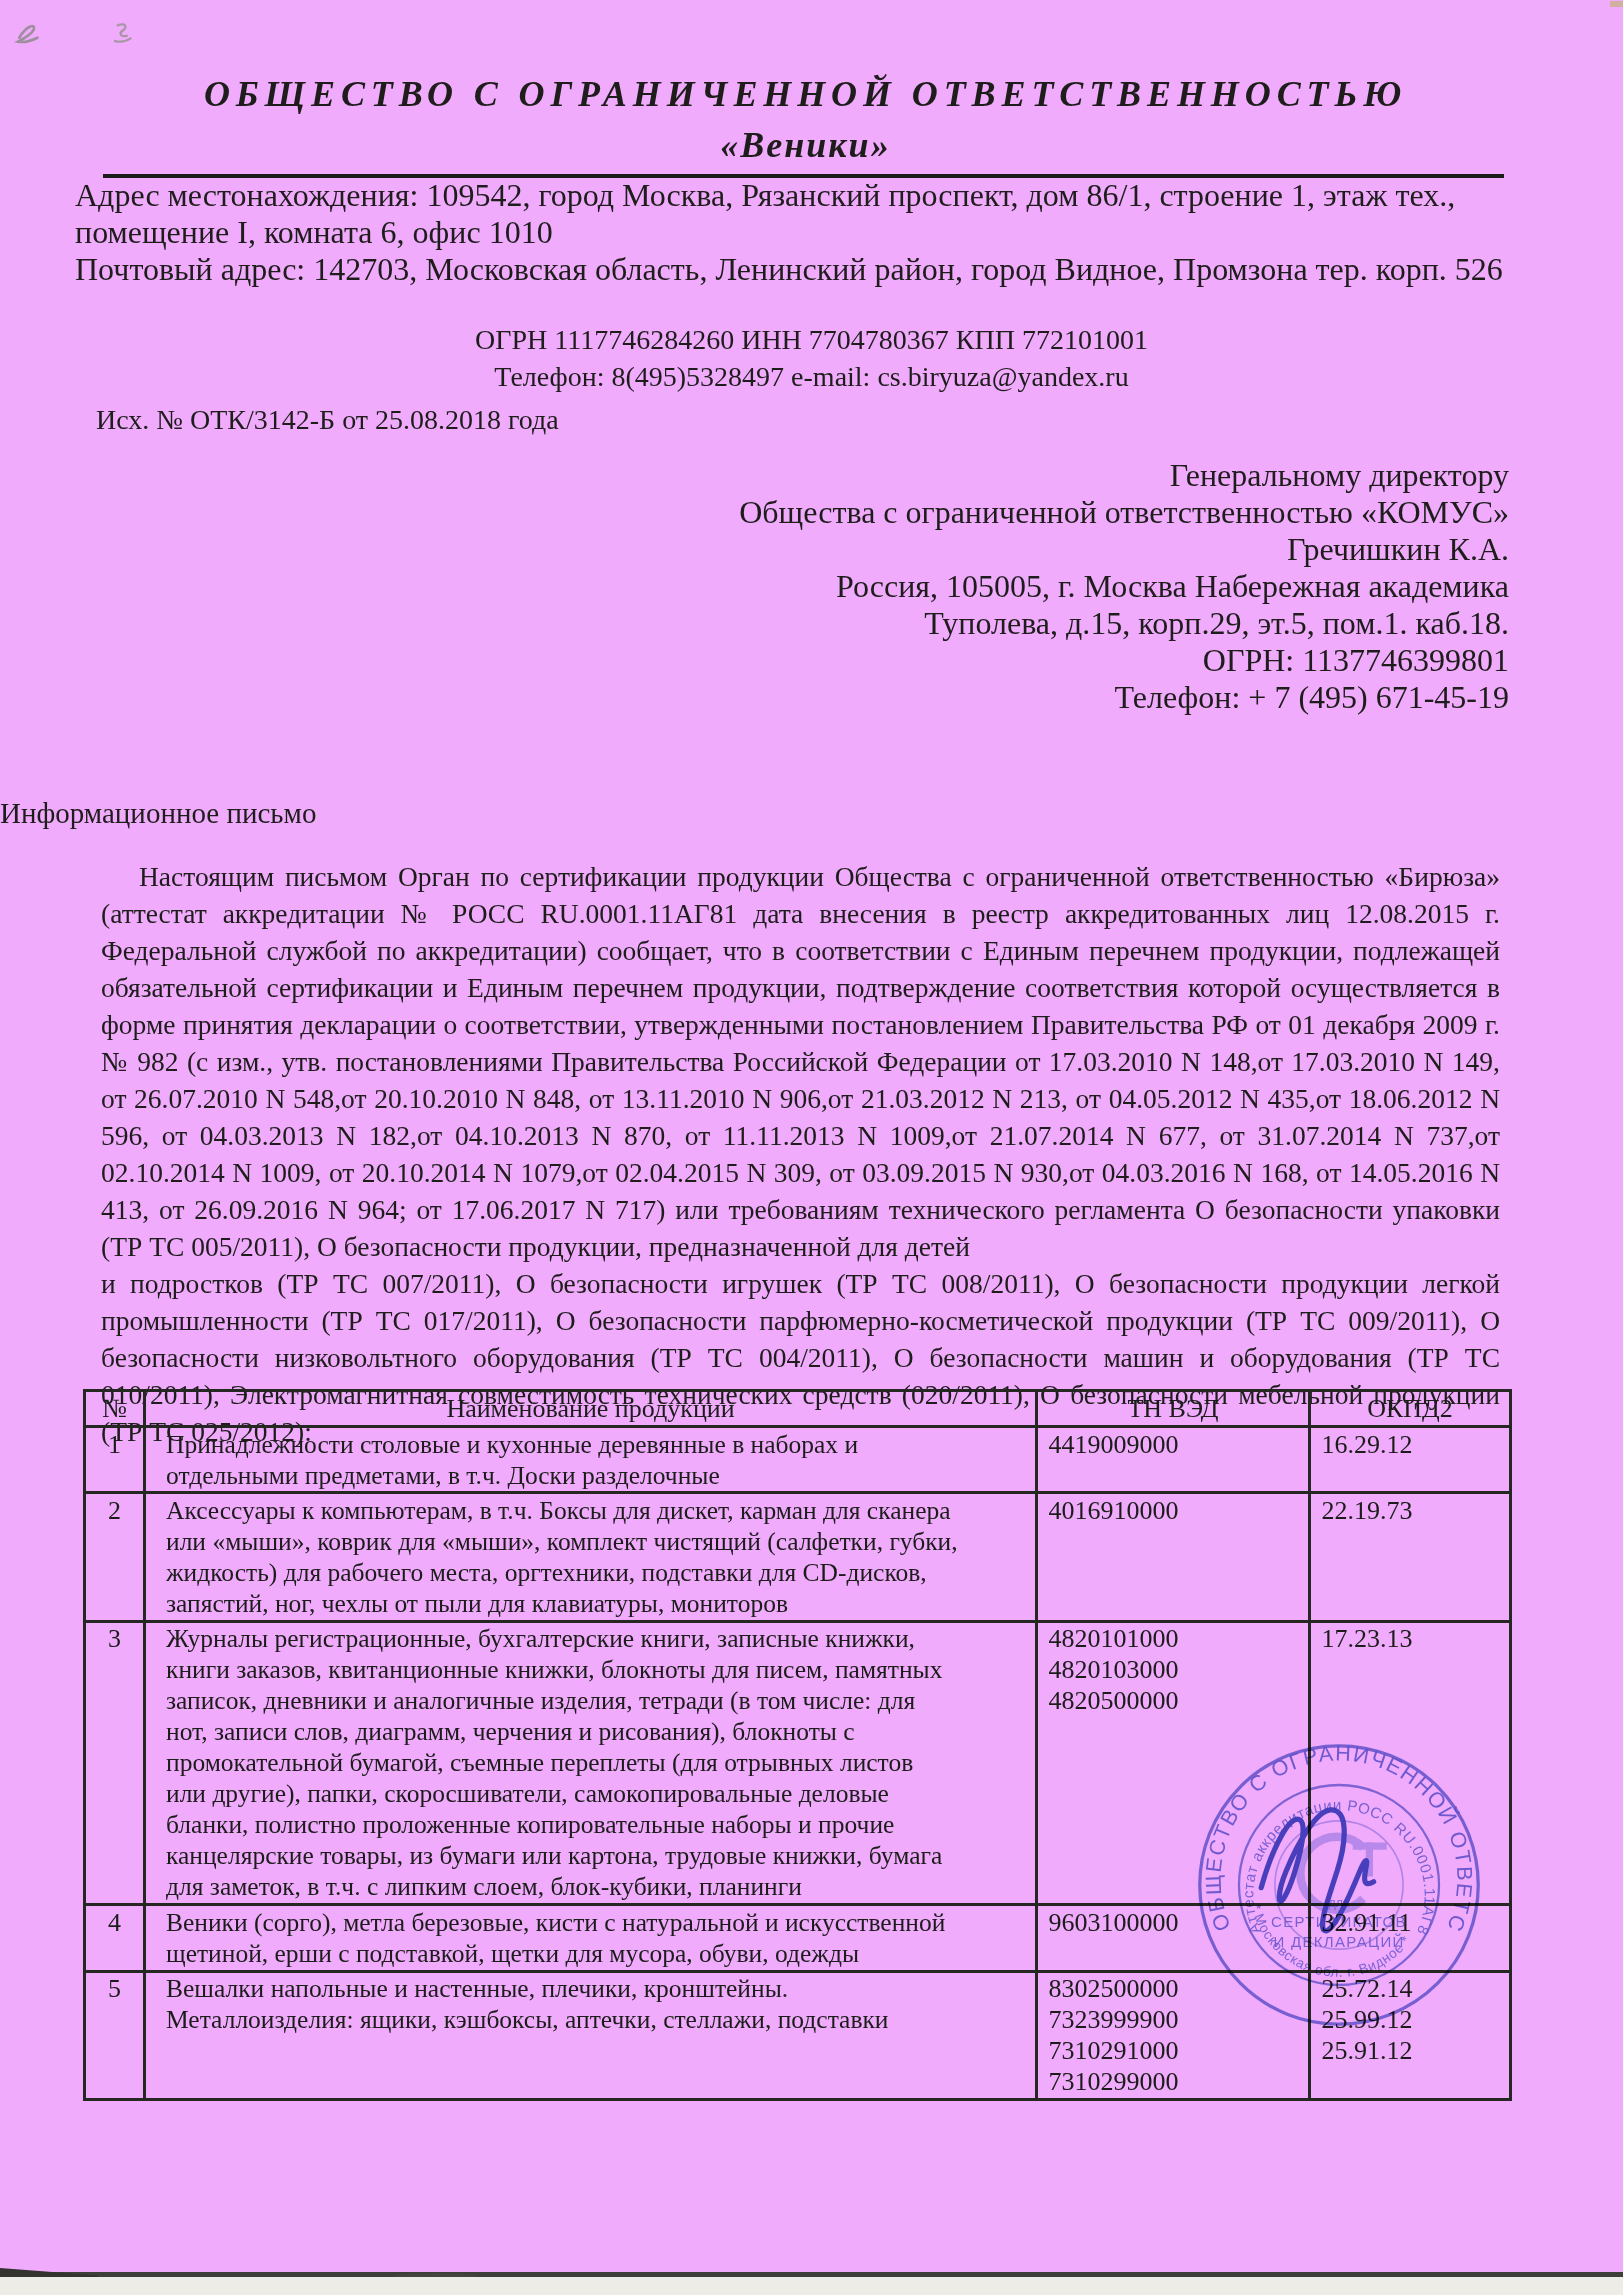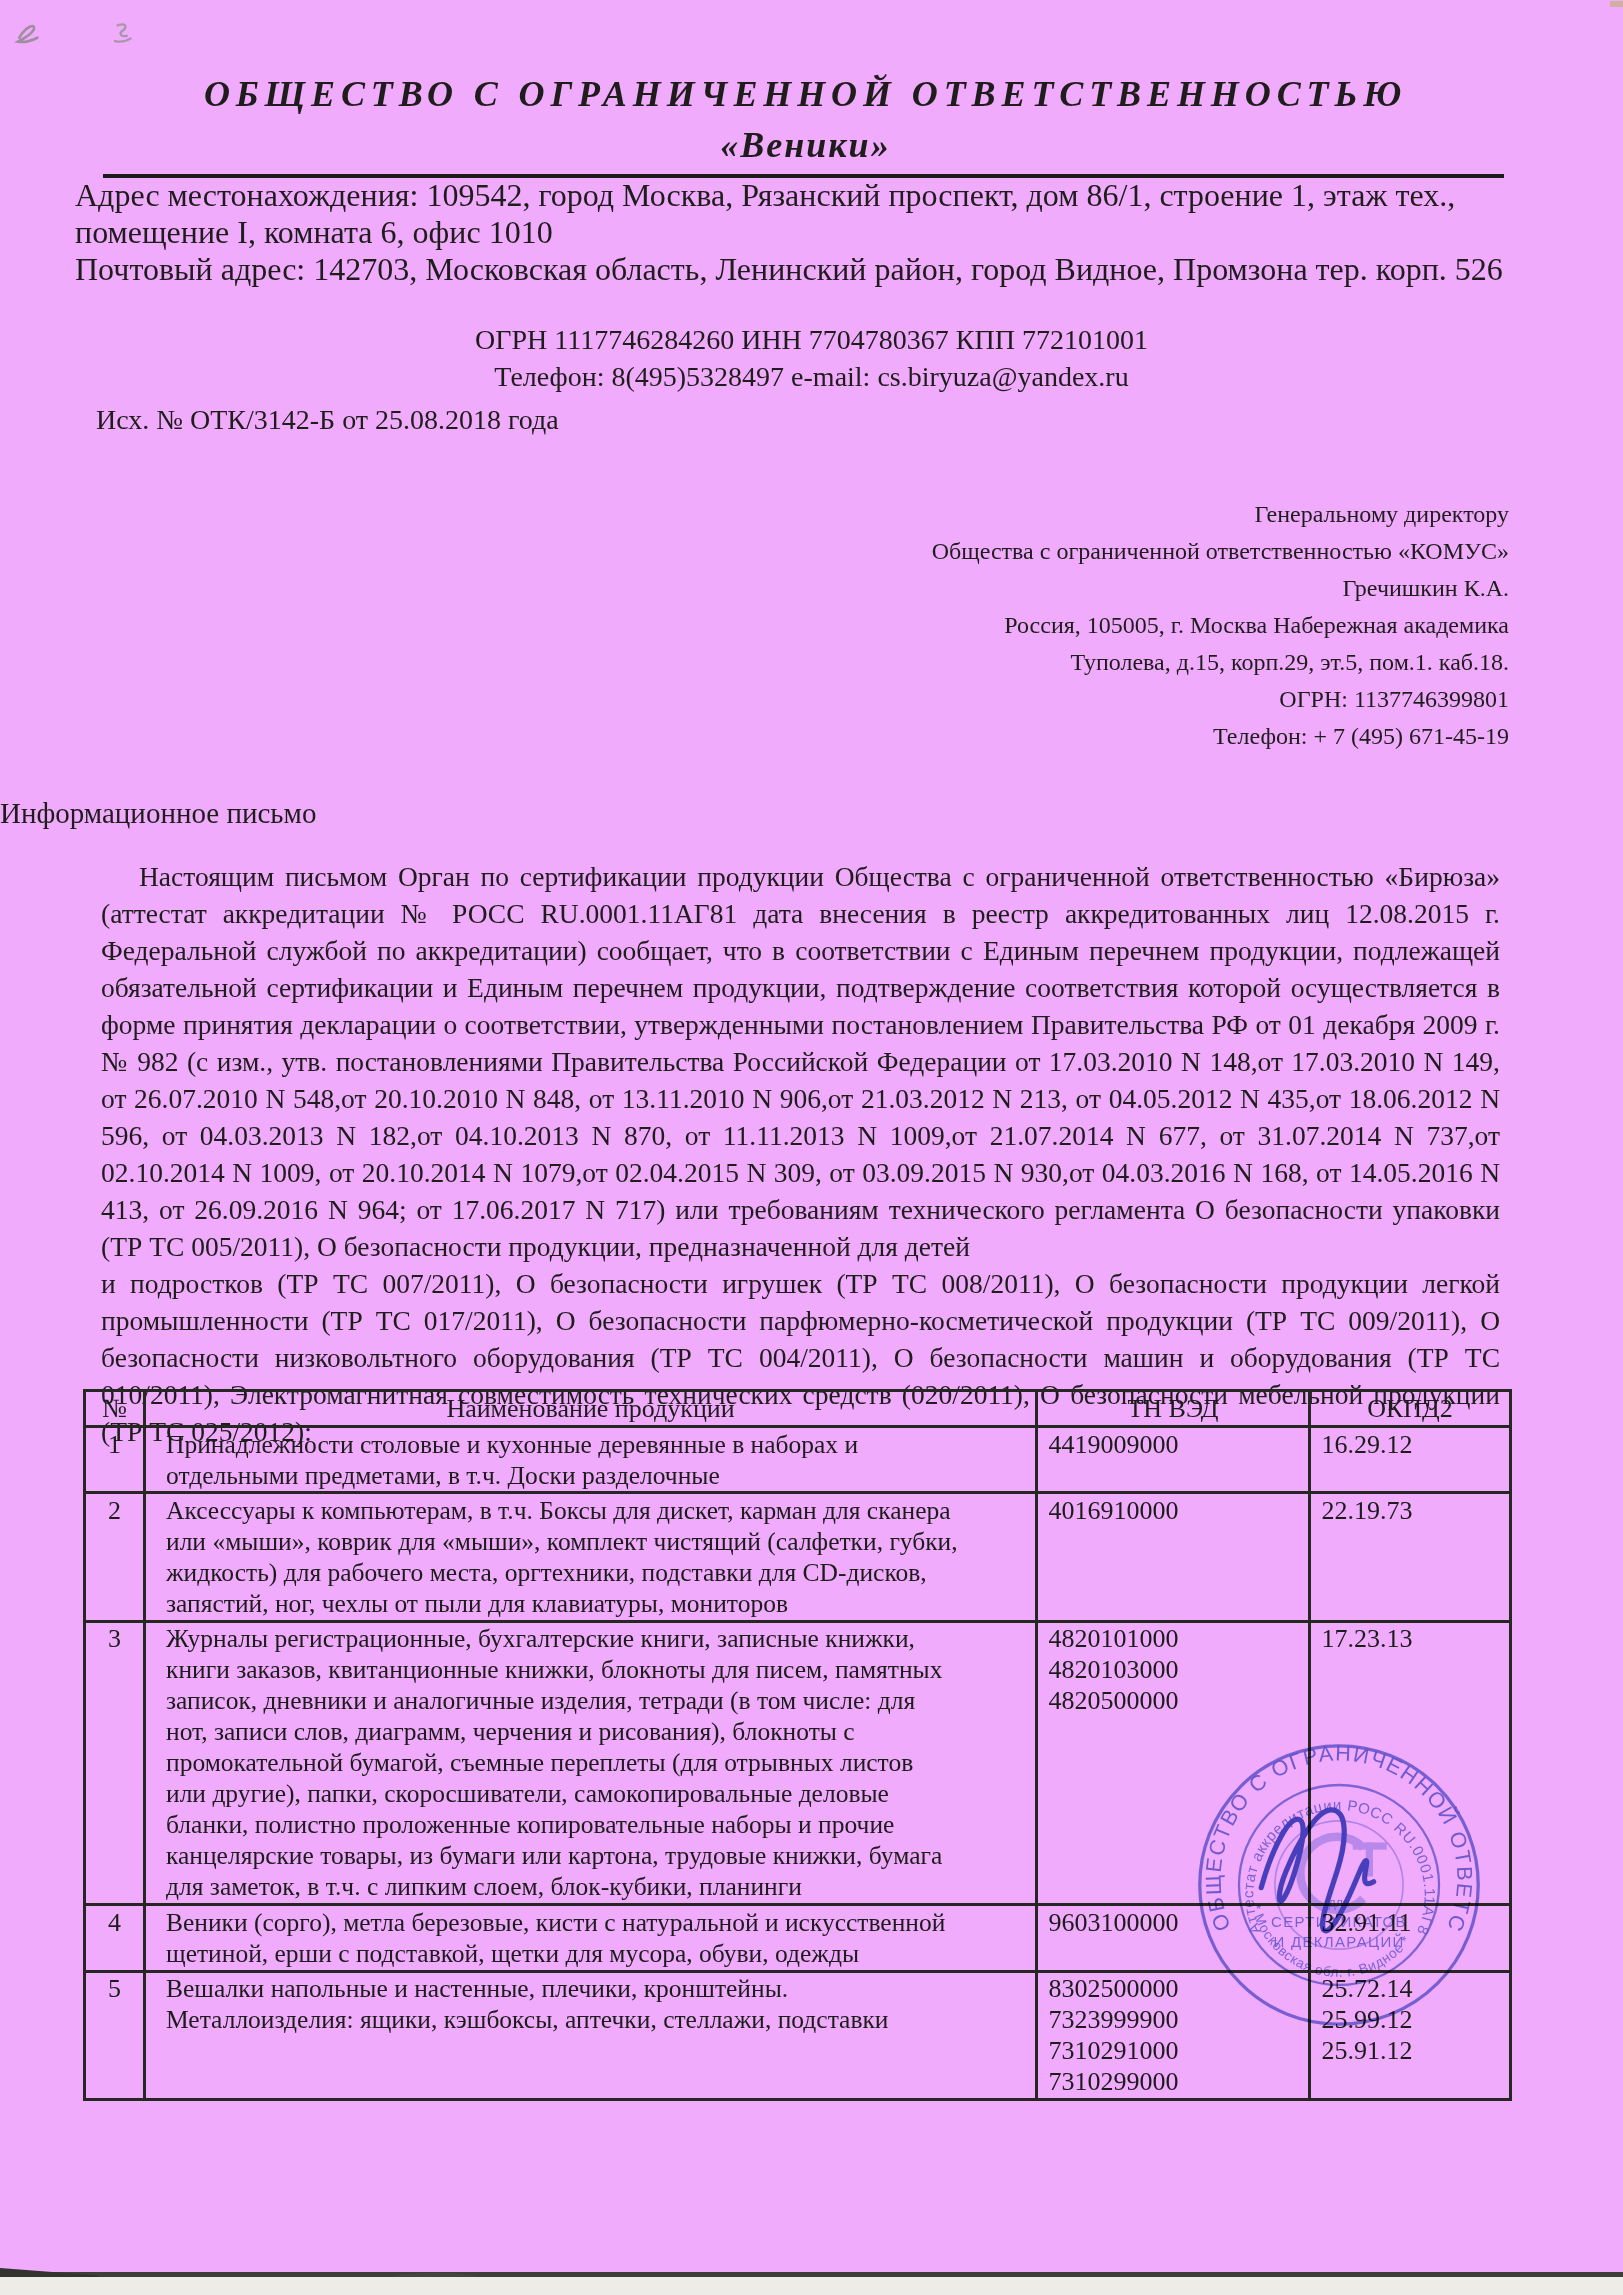--- a/index.html
+++ b/index.html
@@ -34,23 +34,22 @@
   .requisites-block{
     position:absolute;top:321px;left:75px;width:1473px;
     text-align:center;font-size:28px;line-height:37px;
   }
   .ref-line{
     position:absolute;top:401px;left:96px;
     font-size:28px;line-height:37px;
   }
   .recipient-block{
     position:absolute;top:457px;right:114px;width:916px;
-    text-align:right;font-size:24px;line-height:37px;
+    text-align:right;font-size:32px;line-height:37px;
     white-space:pre-line;
-    margin-top:39px;
   }
 
   
   .letter-title{
     position:absolute;top:797px;left:0;width:1623px;
     font-size:29px;
   }
   .body-text{
     position:absolute;top:858px;left:95px;width:1405px;
     font-size:27.5px;line-height:37px;

